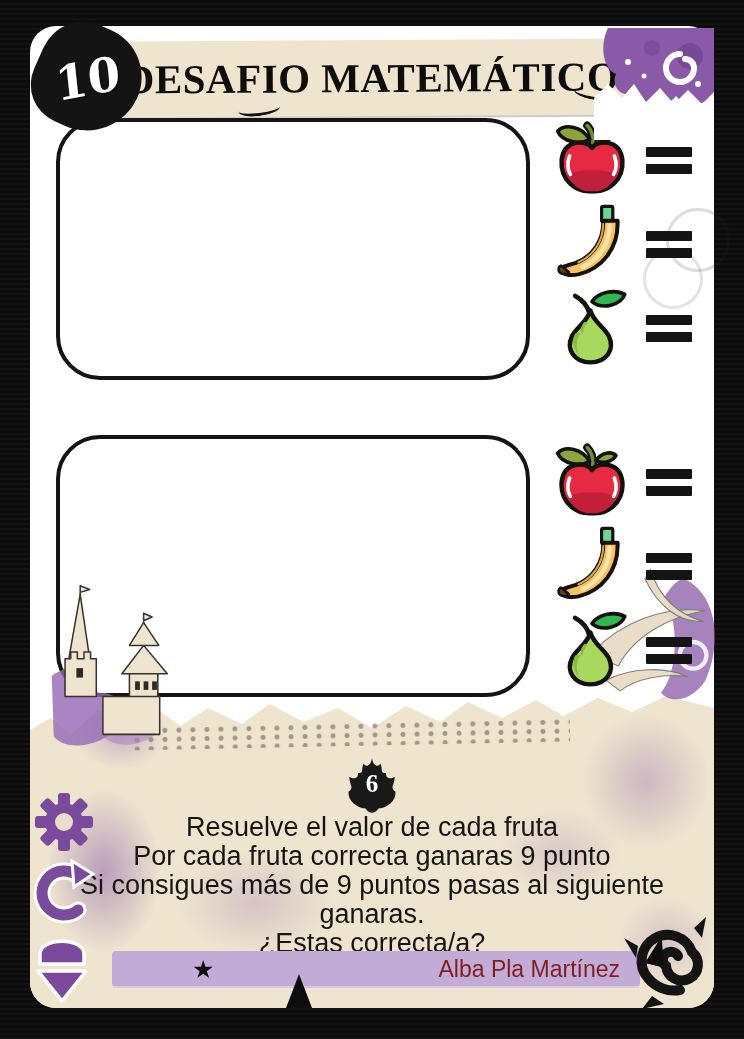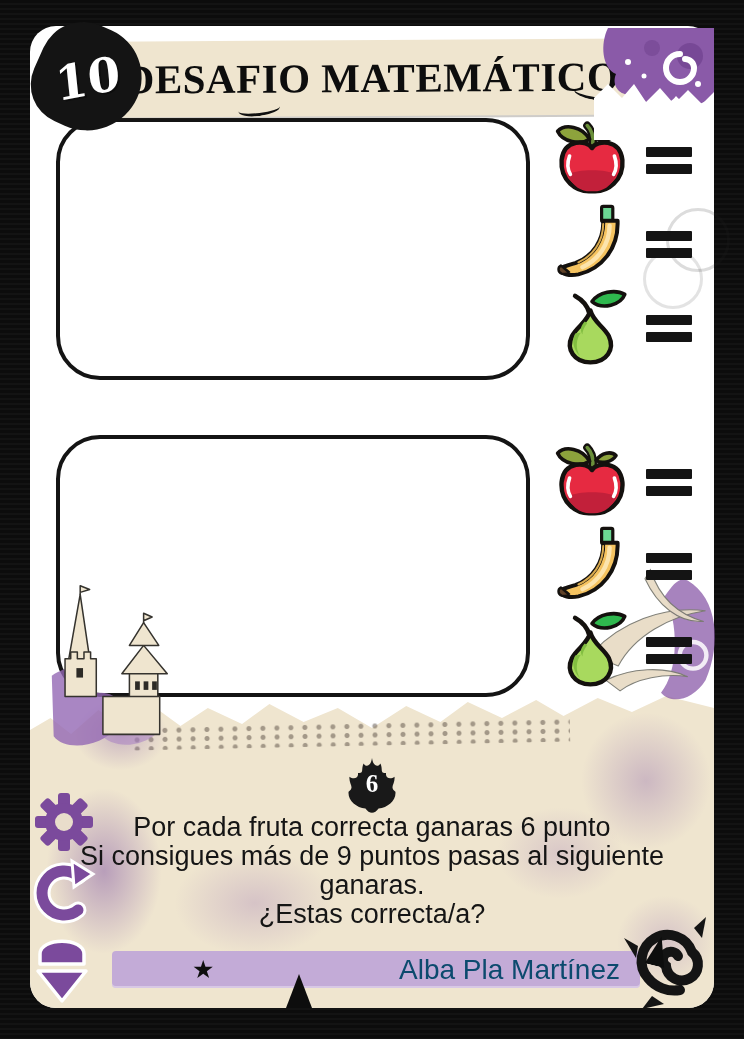--- a/index.html
+++ b/index.html
@@ -55,21 +55,21 @@
   .flame-wrap{position:absolute;left:342px;top:754px;width:60px;height:66px;z-index:6}
   .flame-num{position:absolute;left:0;top:16px;width:60px;text-align:center;color:#fff;
     font-family:"Liberation Serif",serif;font-weight:700;font-size:25px}
   .description{position:absolute;left:64px;top:813px;width:616px;z-index:6;text-align:center}
   .desc-line{font-size:27px;line-height:29px;color:#151515}
   
   .author-strip{position:absolute;left:112px;top:951px;width:528px;height:37px;z-index:7;
     background:var(--lavender);border-radius:4px;
     box-shadow:0 -2px 0 rgba(255,255,255,.35) inset;}
   .star{position:absolute;left:80px;top:3px;font-size:25px;color:#0f0f0f;line-height:31px}
-  .author-name{position:absolute;right:20px;top:0;line-height:37px;font-size:28px;color:#0c4a6e}
+  .author-name{position:absolute;right:20px;top:0;line-height:37px;font-size:23px;color:#7f1d1d}
   
   .rail-icon{position:absolute;z-index:9}
   .gear-pos{left:32px;top:790px;width:64px;height:64px}
   .refresh-pos{left:26px;top:858px;width:70px;height:70px}
   .shield-pos{left:28px;top:928px;width:68px;height:80px}
   
   .topright{position:absolute;left:594px;top:28px;width:120px;height:112px;z-index:7}
   .br-swirl{position:absolute;left:622px;top:912px;width:100px;height:100px;z-index:7}
   .castle{position:absolute;left:48px;top:580px;width:142px;height:180px;z-index:5}
   .dragon{position:absolute;left:588px;top:538px;width:138px;height:182px;z-index:5}
@@ -244,21 +244,22 @@
   </svg>
 
   <div class="flame-wrap">
     <svg viewBox="0 0 64 68" width="60" height="66">
       <path d="M32,3 C33,11 38,14 41,9 C44,15 40,20 47,19 C46,25 52,26 56,23 C57,31 50,34 57,39 C58,48 49,56 39,57 C35,63 29,63 25,57 C15,56 6,48 7,39 C14,34 7,31 8,23 C12,26 18,25 17,19 C24,20 20,15 23,9 C26,14 31,11 32,3 Z" fill="#191919"></path>
     </svg>
     <div class="flame-num">6</div>
   </div>
 
   <div class="description">
-      <div class="desc-line">Por cada fruta correcta ganaras 6 punto</div>
+      <div class="desc-line">Resuelve el valor de cada fruta</div>
+      <div class="desc-line">Por cada fruta correcta ganaras 9 punto</div>
       <div class="desc-line">Si consigues más de 9 puntos pasas al siguiente</div>
       <div class="desc-line">ganaras.</div>
       <div class="desc-line">¿Estas correcta/a?</div>
     </div>
 
   <div class="author-strip">
     <span class="star">★</span>
     <span class="author-name">Alba Pla Martínez</span>
   </div>
 

